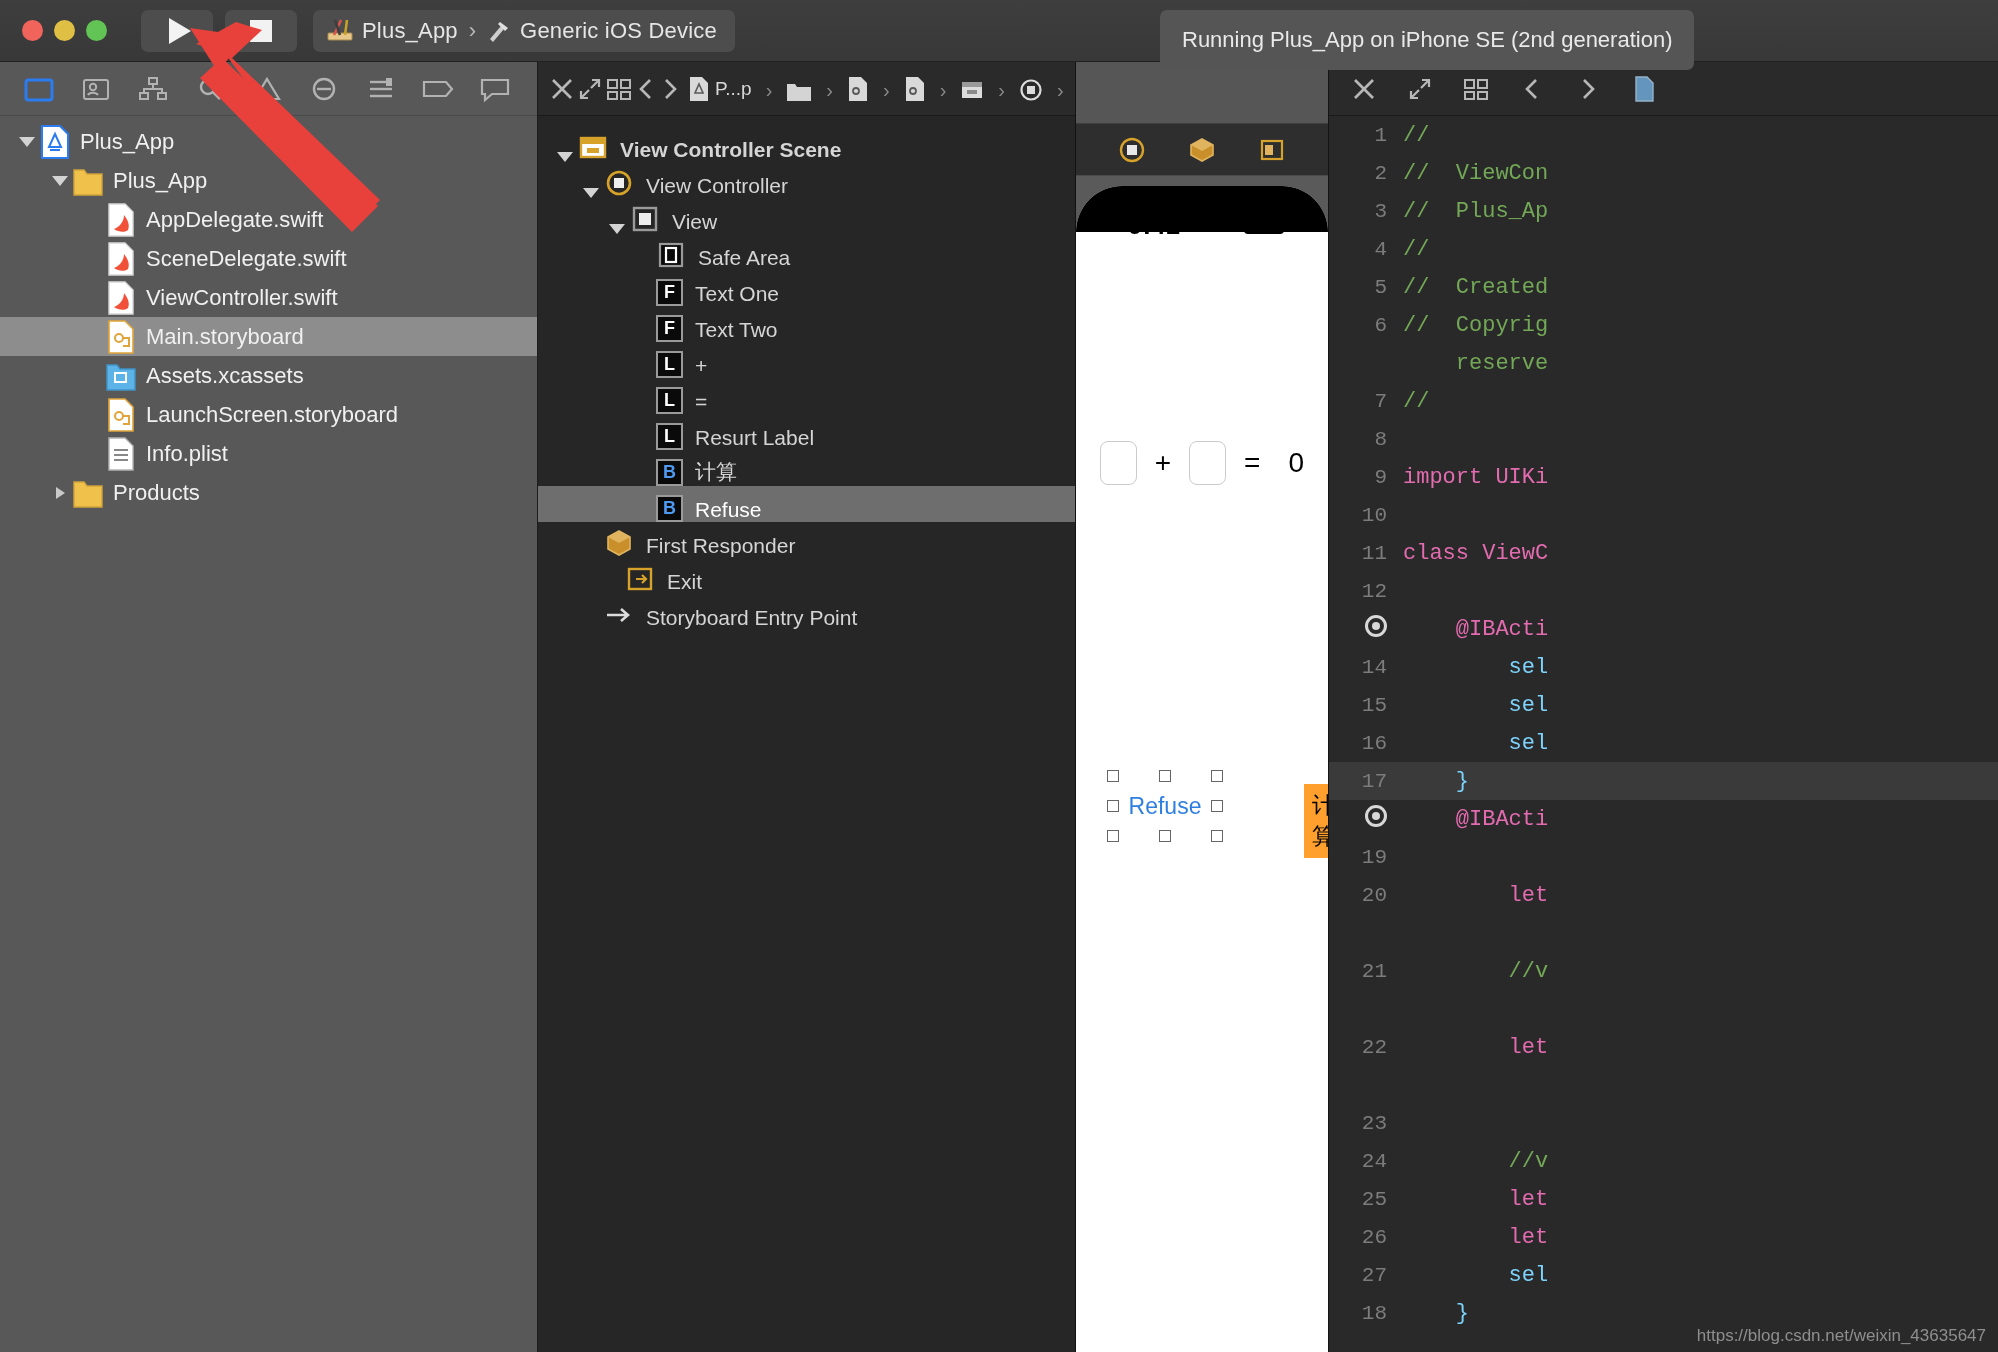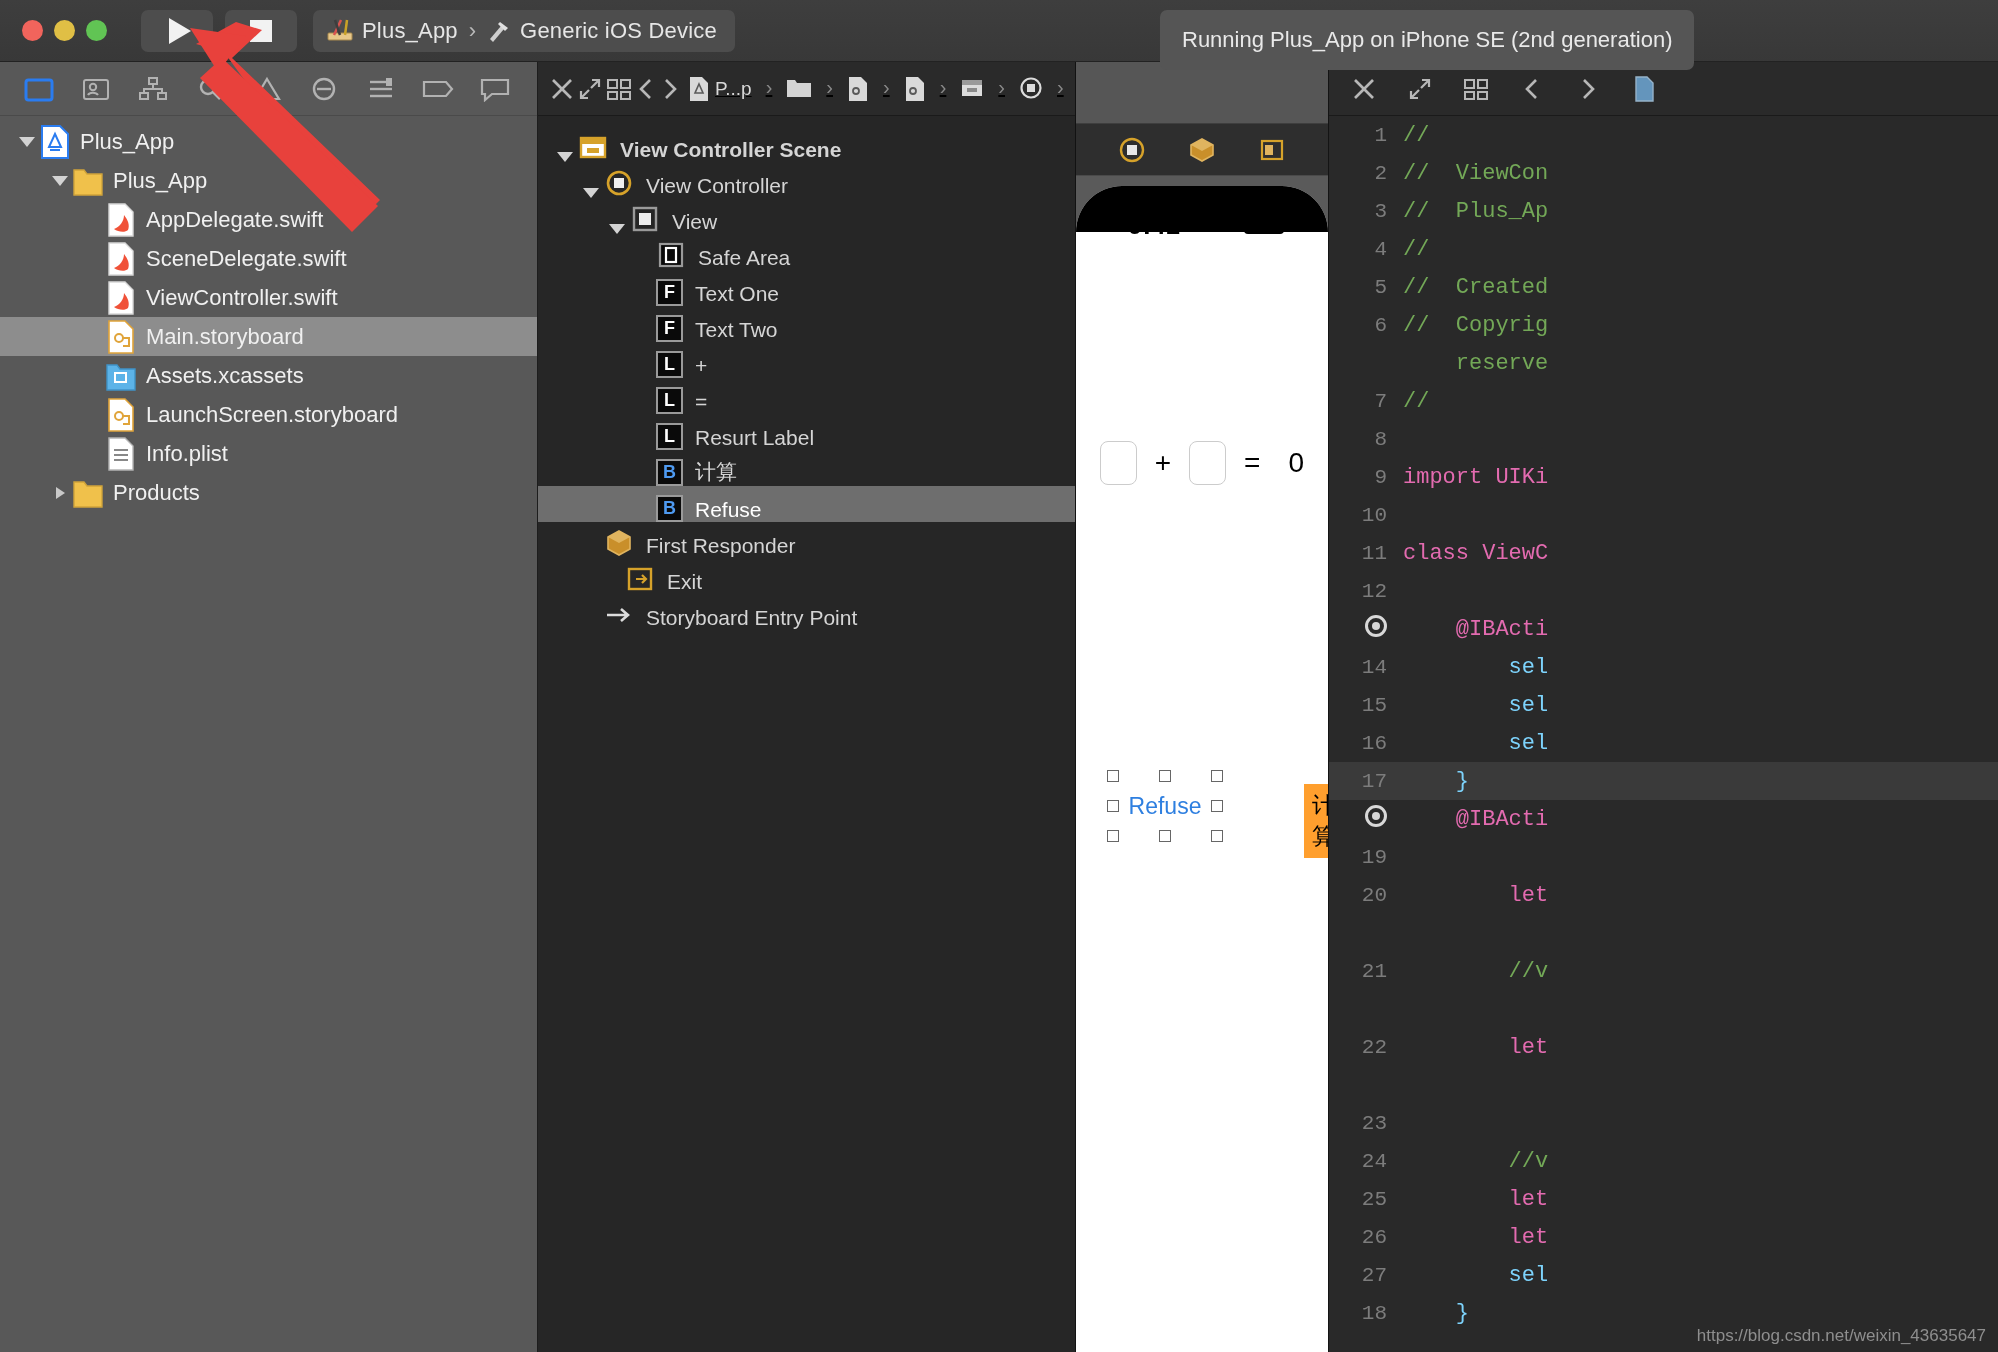--- a/index.html
+++ b/index.html
@@ -118,21 +118,21 @@
   }
   .ob-toolbar {
     height: 54px; flex: 0 0 54px;
     display: flex; align-items: center;
     padding: 0 12px; gap: 4px;
     border-bottom: 1px solid #1a1a1a;
     background: #2a2a2a;
     overflow: hidden;
   }
   .ob-ic { width: 46px; height: 40px; display: flex; align-items: center; justify-content: center; opacity: .85; }
-  .jb-crumb { display: flex; align-items: flex-start; gap: 14px; margin-left: 4px; text-decoration: underline; }
+  .jb-crumb { display: flex; align-items: flex-end; gap: 14px; margin-left: 4px; }
   .jb-item { display: flex; align-items: center; gap: 5px; color: #d8d8d8; font-size: 19px; }
   .jb-sep { color: #8a8a8a; font-size: 20px; }
   .ol-body { flex: 1; padding-top: 10px; }
   .orow {
     display: flex; align-items: flex-end;
     height: 36px; color: #d5d5d5; font-size: 21px; white-space: nowrap;
   }
   .orow.selected { background: #6e6e6e; color: #fff; }
   .orow .od { width: 26px; flex: 0 0 26px; display:flex; align-items:center; justify-content:center; }
   .badge {

